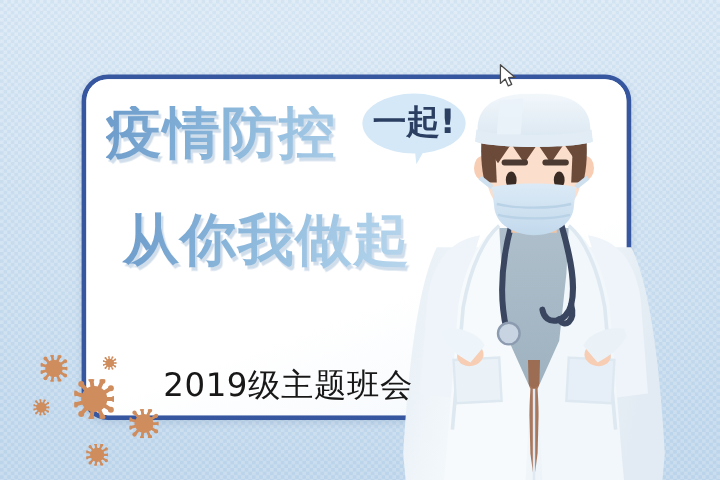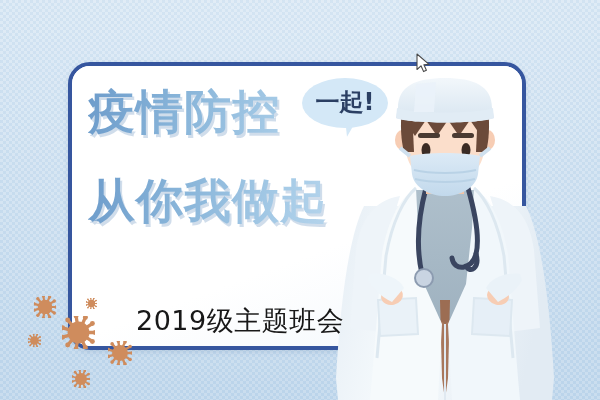--- a/index.html
+++ b/index.html
@@ -50,41 +50,41 @@
     font-family:"DejaVu Sans","Liberation Sans",sans-serif;
   }
   .hl-line{
     font-size:47px;line-height:1.0;font-weight:700;
     letter-spacing:1px;white-space:nowrap;
     background:linear-gradient(100deg,#6d9ccb 0%,#8ab6da 34%,#a9cde8 70%,#c3dcf0 100%);
     -webkit-background-clip:text;background-clip:text;
     color:transparent;-webkit-text-fill-color:transparent;
     filter:drop-shadow(2px 3px 0px rgba(150,180,210,.45));
   }
-  #hl-line2{margin-top:42px;}
+  #hl-line2{margin-top:42px;margin-left:14px;}
 
   
   #bubble{
     position:absolute;left:302px;top:78px;width:86px;height:50px;z-index:8;
   }
   #bubble-body{
     position:absolute;inset:0;
     background:#d4e8f7;border-radius:50% / 50%;
   }
   #bubble-tail{
     position:absolute;left:44px;top:40px;width:0;height:0;
     border-left:13px solid #d4e8f7;
     border-right:3px solid transparent;
     border-bottom:18px solid transparent;
     transform:rotate(-6deg);
   }
   #bubble-text{
     position:absolute;inset:0;display:flex;align-items:center;justify-content:center;
     font-family:"DejaVu Sans","Liberation Sans",sans-serif;
-    font-size:24px;font-weight:700;color:#2b3f63;letter-spacing:0px;
+    font-size:28px;font-weight:700;color:#2b3f63;letter-spacing:0px;
     padding-bottom:3px;box-sizing:border-box;
   }
 
   
   #caption{
     position:absolute;left:136px;top:303px;z-index:9;
     font-family:"DejaVu Sans","Liberation Sans",sans-serif;
     font-size:27px;font-weight:400;color:#181818;letter-spacing:0.5px;
     white-space:nowrap;
     text-shadow:0 1px 0 rgba(255,255,255,.6);

